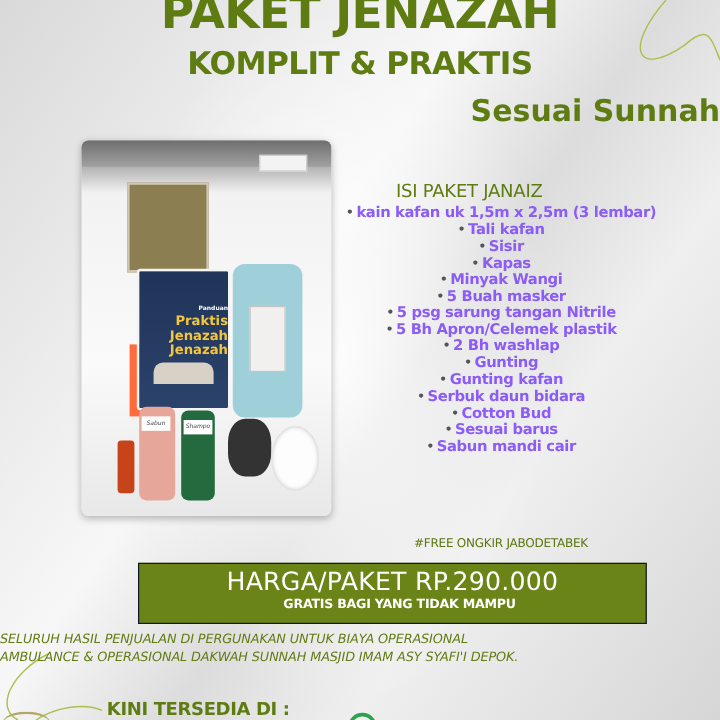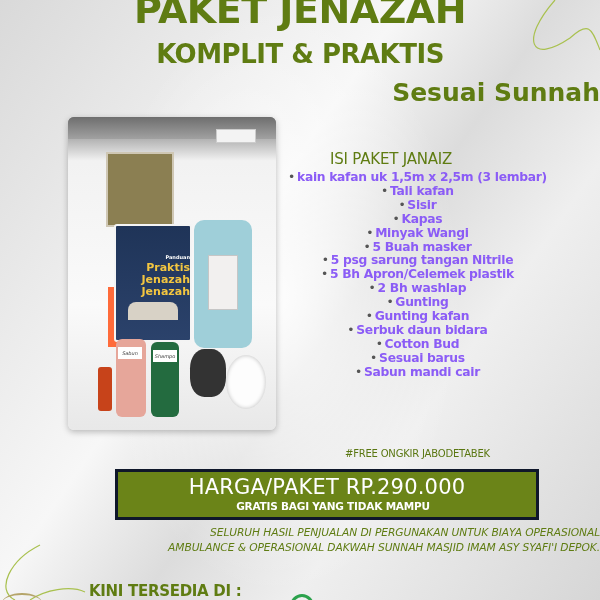--- a/index.html
+++ b/index.html
@@ -56,26 +56,26 @@
   .list-title {
     position:absolute; left:330px; top:150px; font-size:15px; color:#5f7c12; letter-spacing:-0.2px;
   }
   .items { position:absolute; left:286px; top:171px; list-style:none; }
   .items li { font-size:12.3px; line-height:13.9px; color:#8b5cf6; font-weight:bold; letter-spacing:-0.3px; white-space:nowrap;text-align:center; }
   .items li::before { content:"•"; color:#555; display:inline-block; width:11px; font-weight:normal; }
 
   .free { position:absolute; left:310px; top:448px; font-size:10px; font-weight:normal; color:#5a7711; letter-spacing:-0.2px;margin-left:35px; }
   .price-box {
     position:absolute; left:115px; top:469px; width:424px; height:51px;
-    background:#6b8418; text-align:center; border:3px solid #0f172a;
+    background:#6b8418; text-align:center; border:1px solid #0f172a;
   }
   .price-main { color:#fff; font-size:21px; line-height:24px; padding-top:3px; letter-spacing:0.2px; }
   .price-sub { color:#fff; font-size:10.5px; font-weight:bold; line-height:14px; letter-spacing:-0.2px;padding-left:12px; }
   .note {
-    position:absolute; left:0; top:525px; width:600px; text-align:right;
+    position:absolute; left:0; top:525px; width:600px; text-align:left;
     font-size:10.7px; line-height:15px; font-style:italic; color:#5f7c12; letter-spacing:-0.1px;
   }
   .avail { position:absolute; left:89px; top:582px; font-size:15px; font-weight:bold; color:#5f7c12; letter-spacing:-0.3px; }
   .wa-icon { position:absolute; left:290px; top:594px; width:24px; height:24px; border:3px solid #2ba24c; border-radius:50%; }
   .store-logo { position:absolute; left:2px; top:593px; width:40px; height:20px; border-top:2px solid #b5a56a; border-radius:50% 50% 0 0; }
 </style>
 </head>
 <body>
 
 <svg class="deco-curve" width="600" height="600" style="left:0;top:0;">

